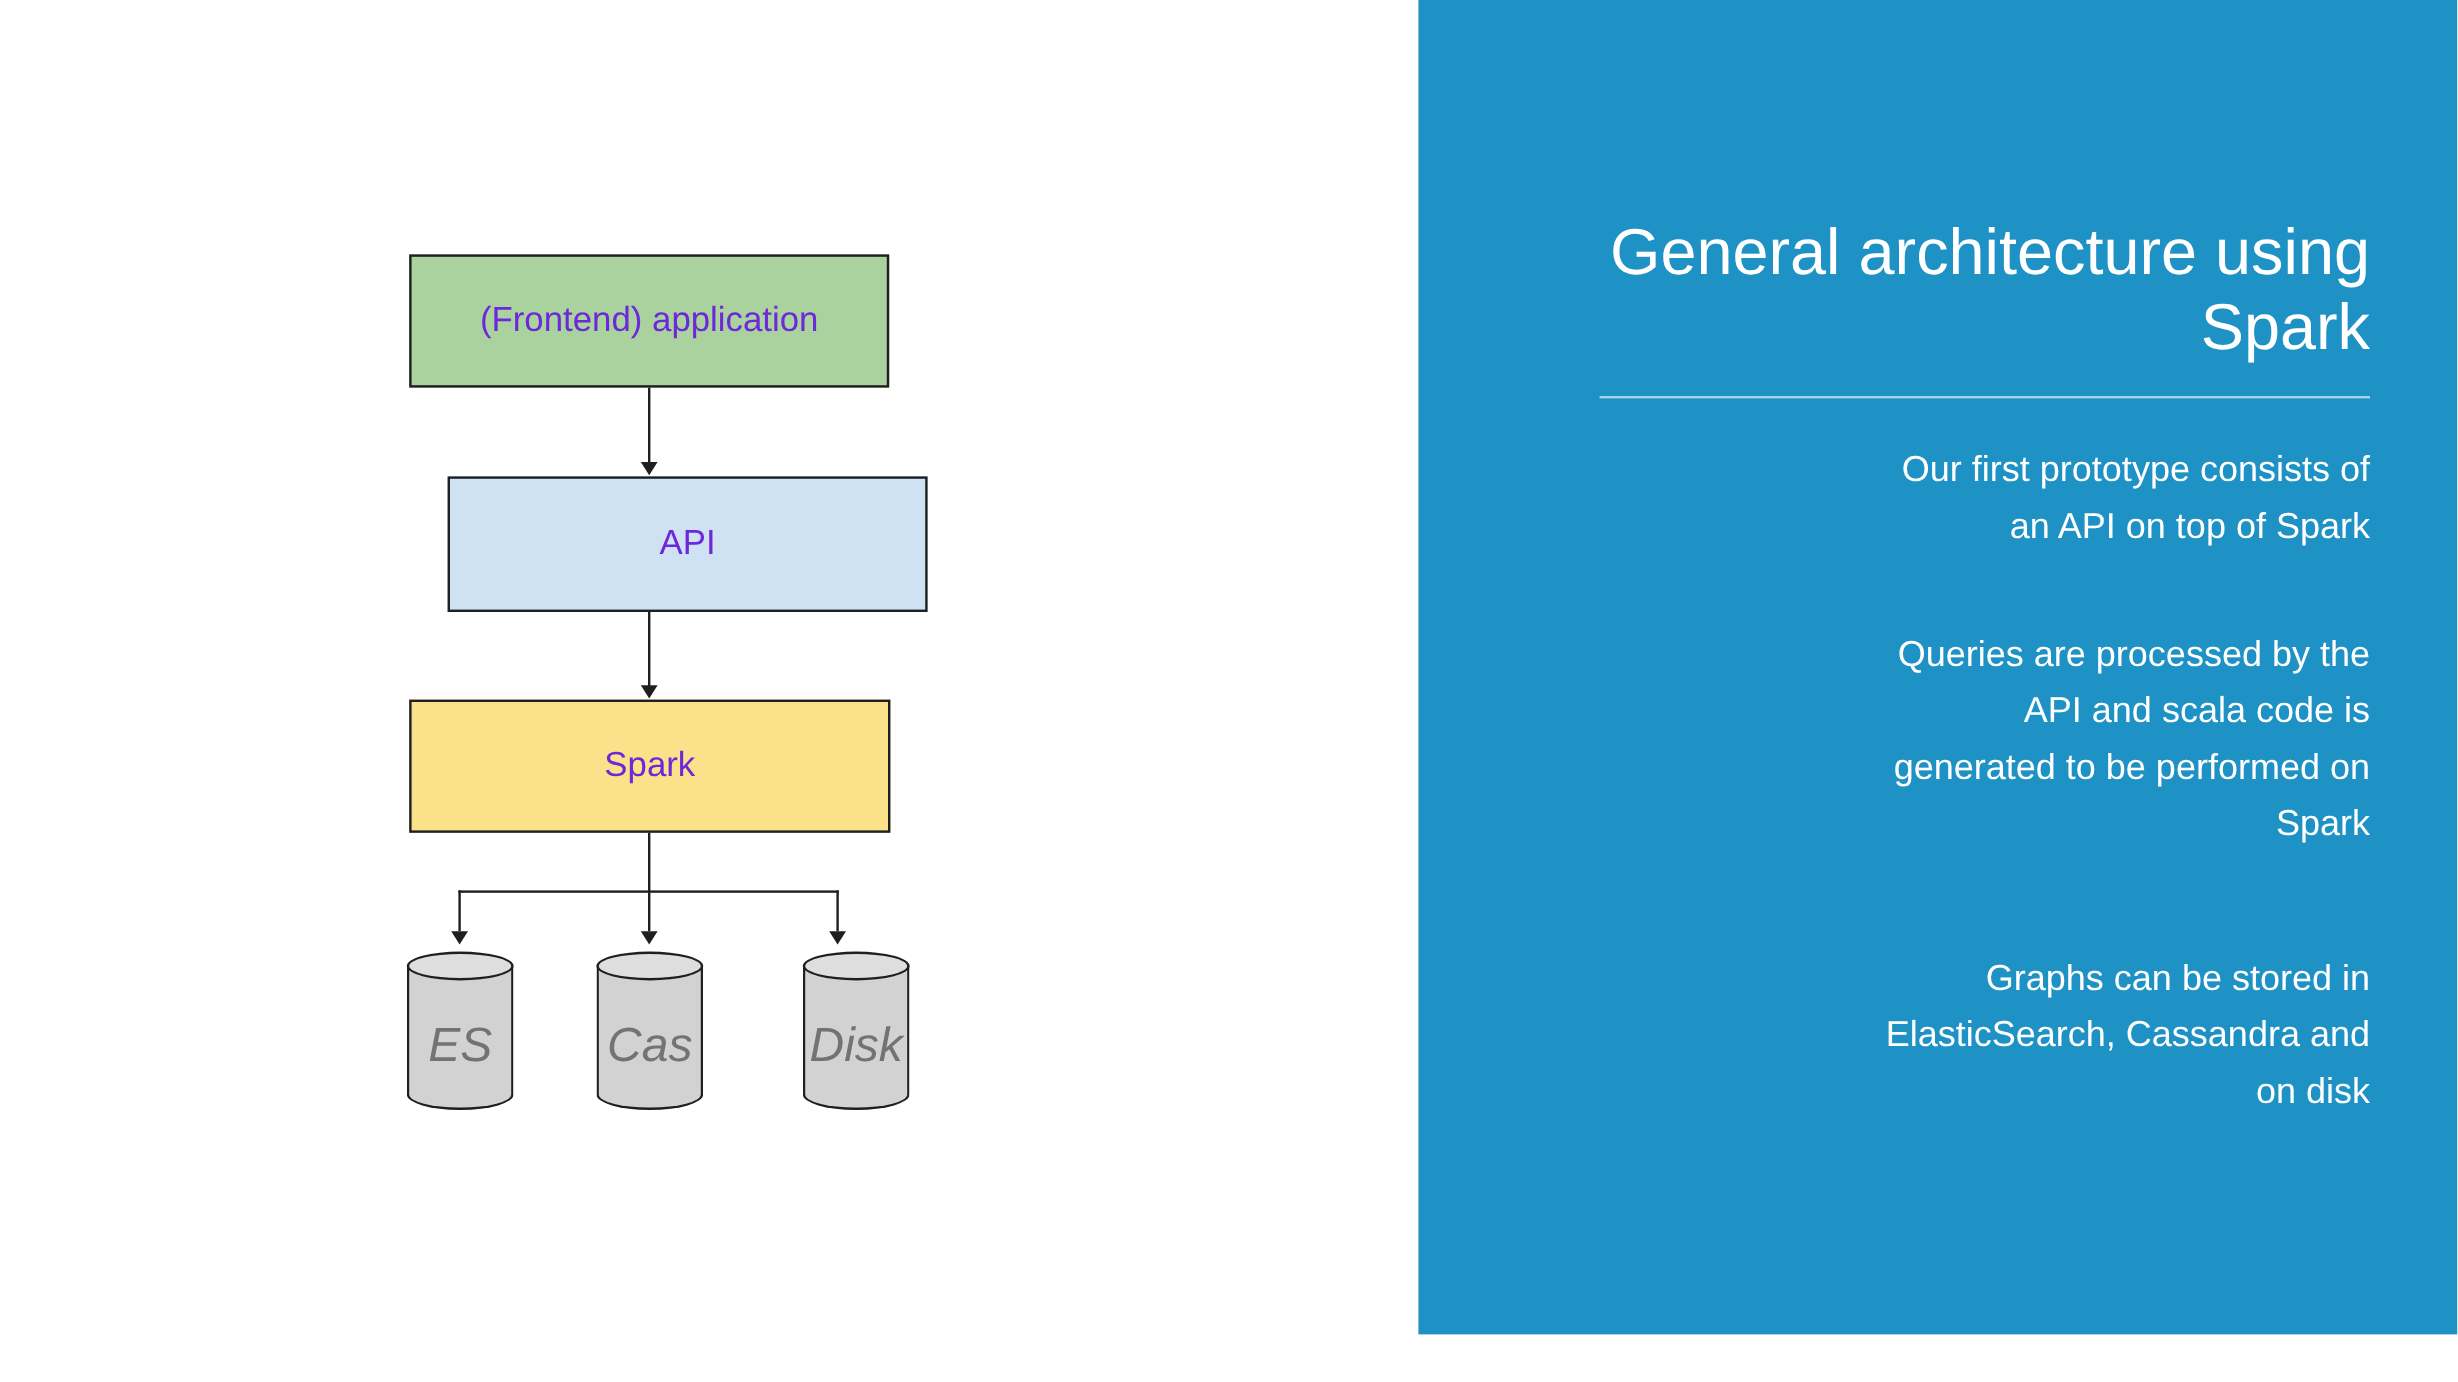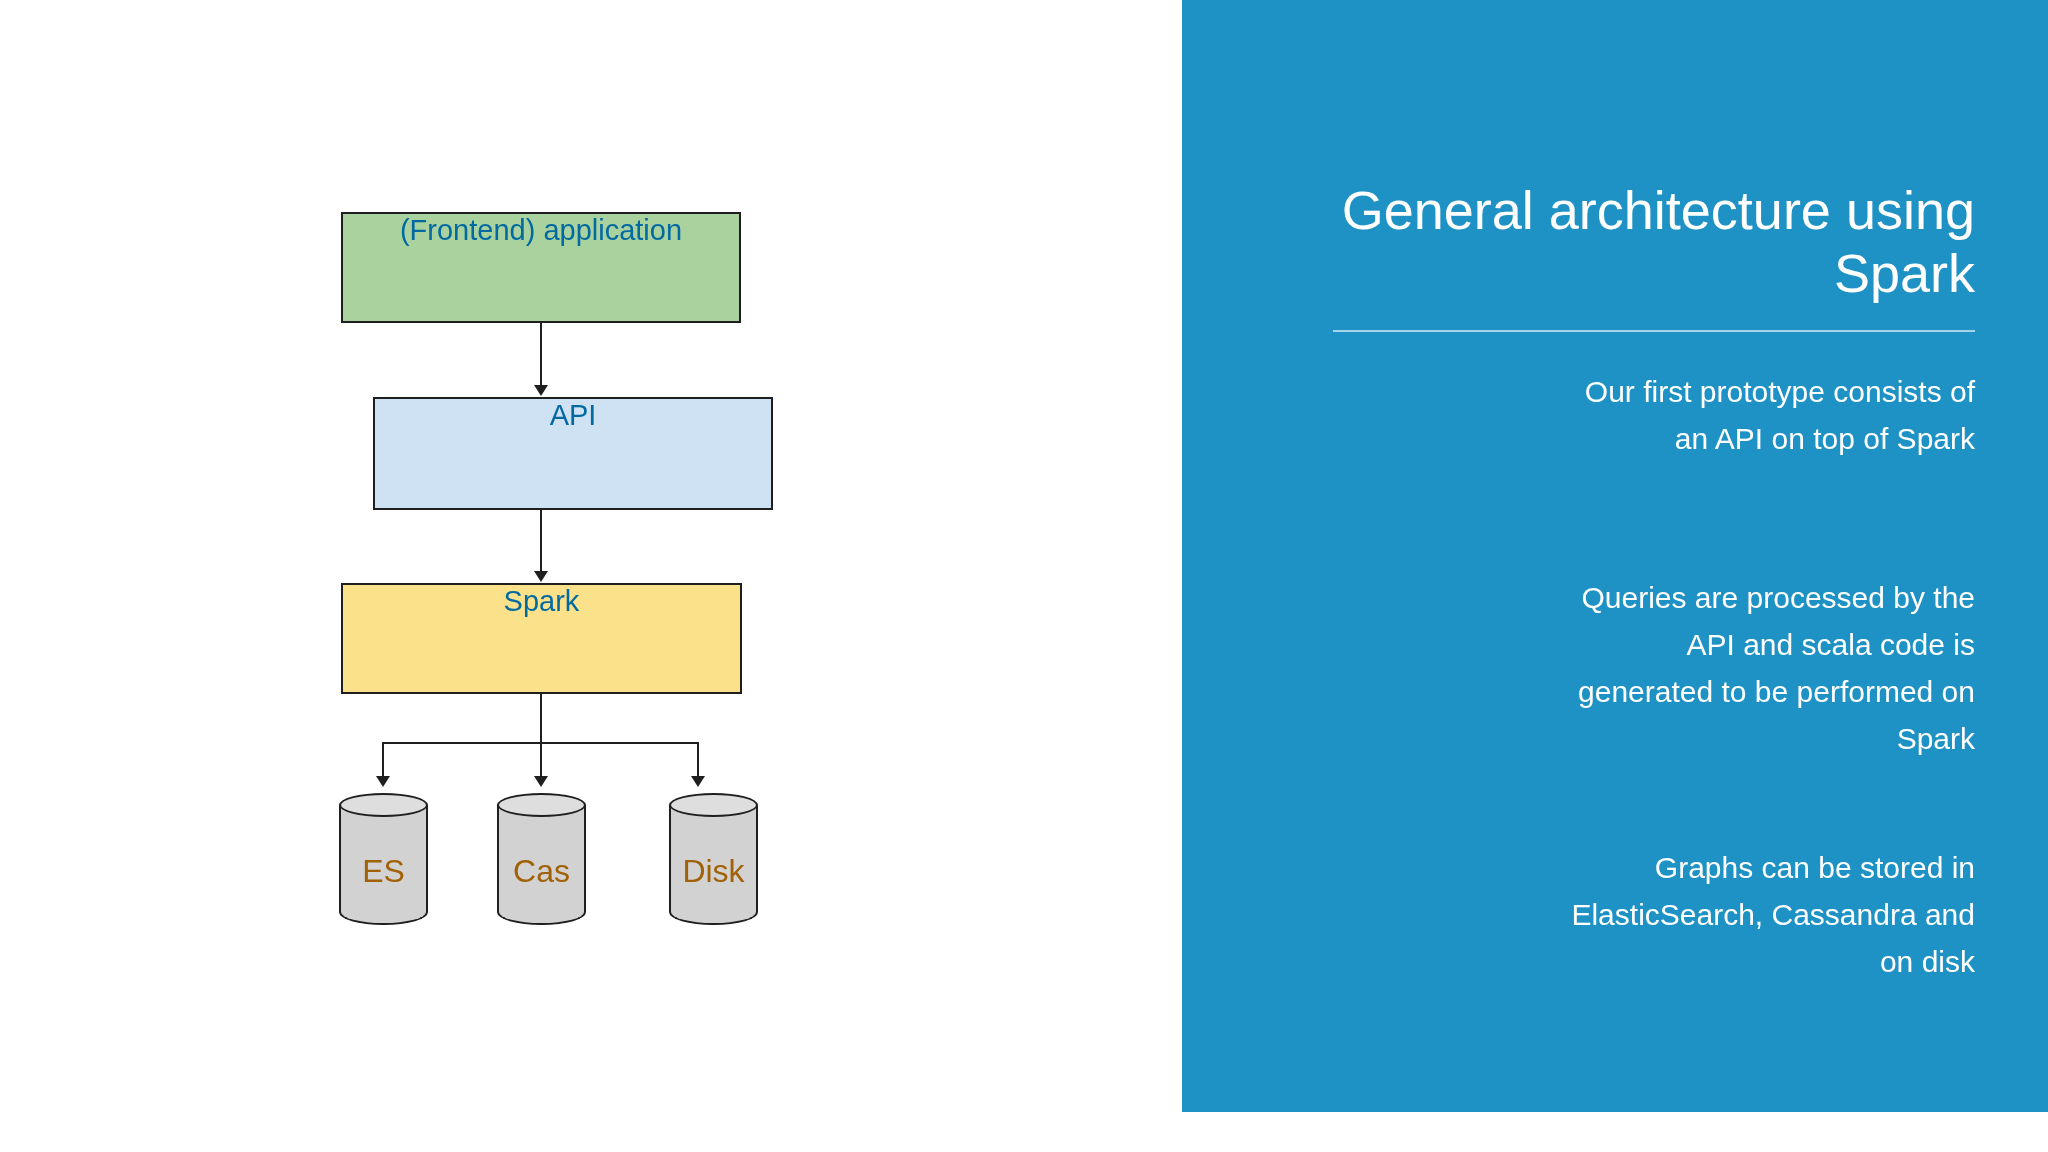--- a/index.html
+++ b/index.html
@@ -48,40 +48,40 @@
     margin: 25px 0 0 auto;
   }
   .panel-paragraph {
     font-size: 30px;
     line-height: 47px;
     font-weight: 400;
     white-space: pre-line;
     margin: 0;
   }
   .para-1 { margin-top: 36px; }
-  .para-2 { margin-top: 112px; }
+  .para-2 { margin-top: 60px; }
   .para-3 { margin-top: 82px; }
 
   
   .diagram {
     position: absolute;
     left: 0; top: 0;
     width: 1182px;
     height: 1152px;
     filter: blur(0.4px);
   }
   .dbox {
     position: absolute;
     box-sizing: border-box;
     border: 2px solid #1f1f1f;
     display: flex;
-    align-items: flex-start;
+    align-items: center;
     justify-content: center;
     font-size: 29px;
-    color: #0369a1;
+    color: #6d28d9;
   }
   .dbox-frontend { left: 341px; top: 212px; width: 400px; height: 111px; background: #a9d29e; }
   .dbox-api      { left: 341px; top: 397px; width: 400px; height: 113px; background: #cfe2f3; margin-left: 32px; }
   .dbox-spark    { left: 341px; top: 583px; width: 401px; height: 111px; background: #fbe28a; }
 
   .dline {
     position: absolute;
     background: #1f1f1f;
   }
   .arrow-down {
@@ -122,22 +122,23 @@
     border: 2px solid #1f1f1f;
     border-radius: 50%;
   }
   .cyl-label {
     position: absolute;
     left: 0; right: 0;
     top: 24px; bottom: 0;
     display: flex;
     align-items: center;
     justify-content: center;
-    font-size: 32px;
-    color: #a16207;
+    font-size: 40px;
+    color: #737373;
+    font-style: italic;
   }
 </style>
 </head>
 <body>
 
 <div class="slide">
 
   <div class="diagram">
 
     <div class="dbox dbox-frontend">

